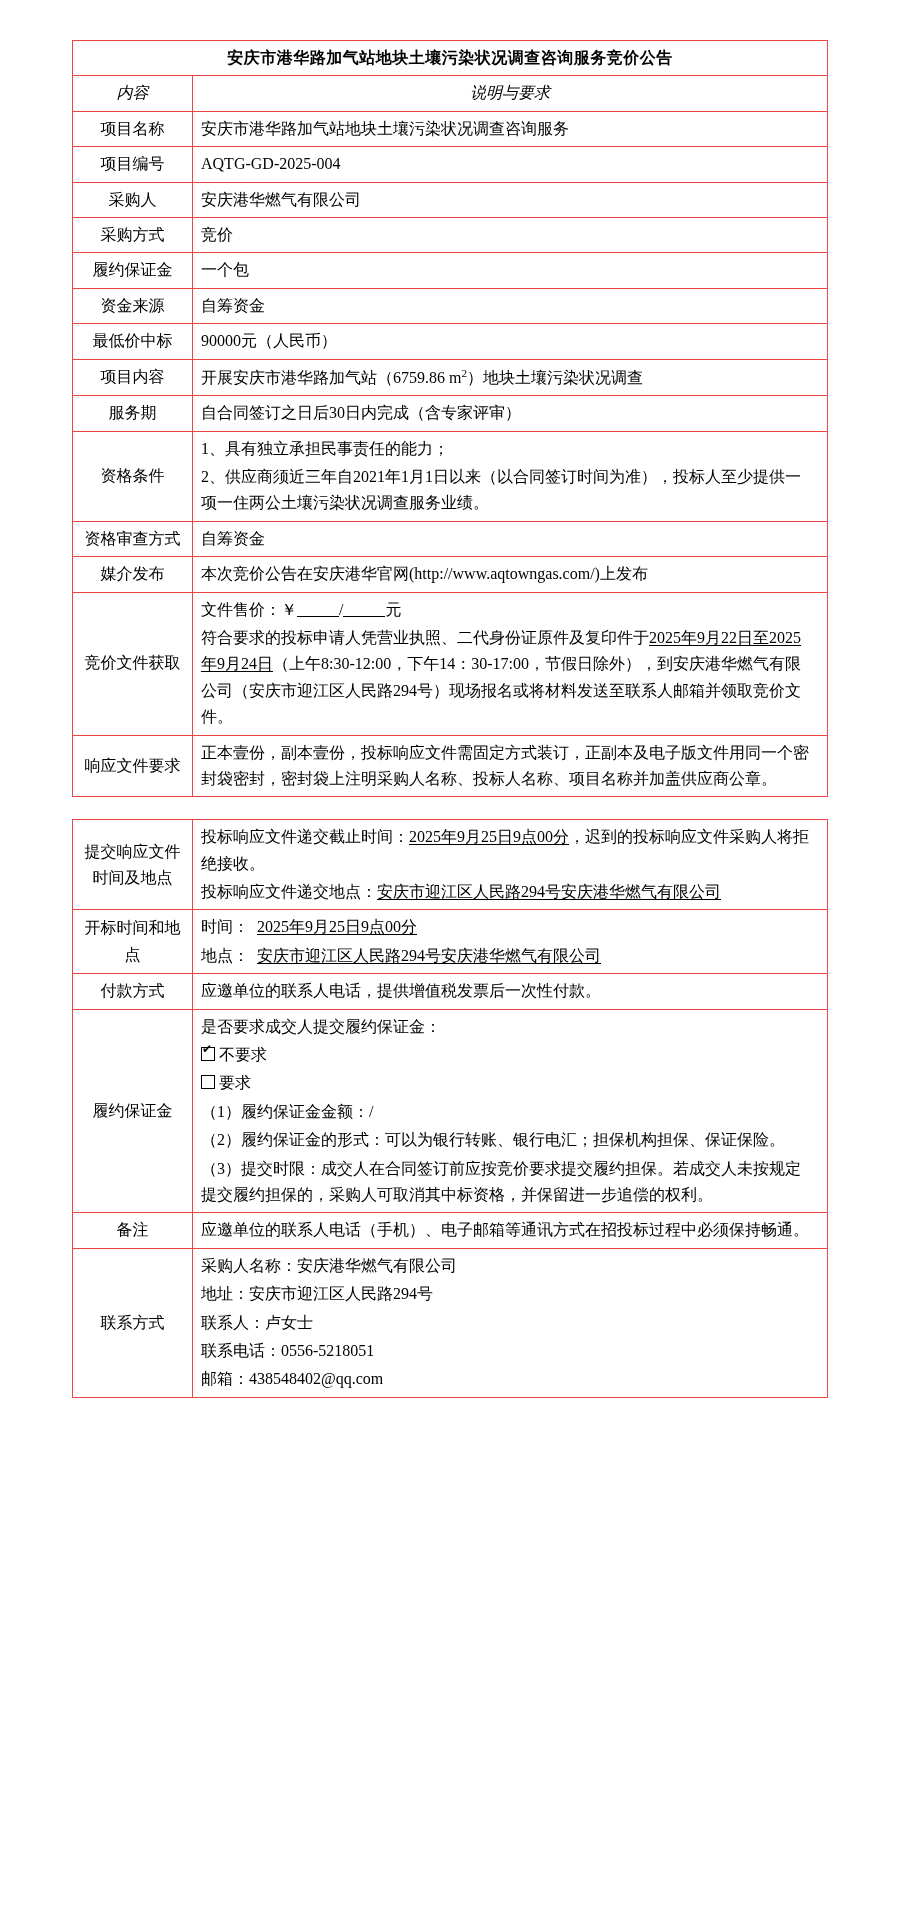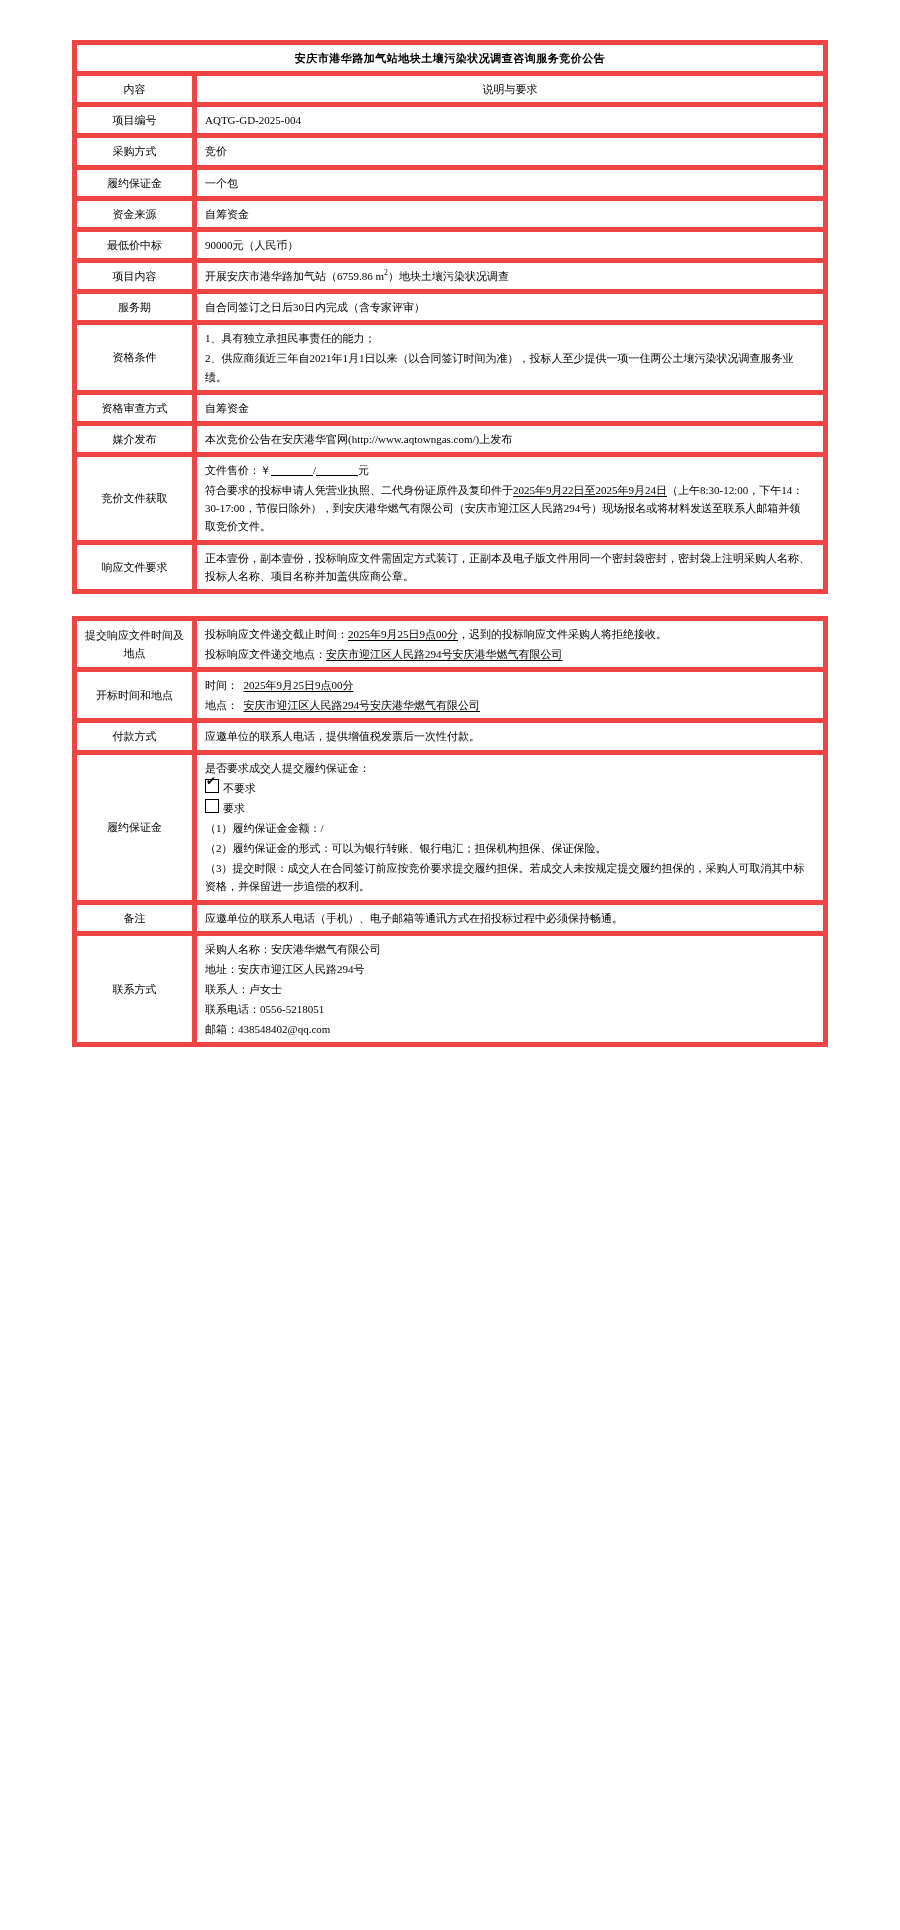--- a/index.html
+++ b/index.html
@@ -17,41 +17,42 @@
     width: 900px;
     box-sizing: border-box;
     padding: 40px 72px 20px 72px;
   }
   table.doc {
     width: 100%;
     border-collapse: collapse;
     table-layout: fixed;
   }
   table.doc td {
-    border: 5px solid #ef4444;
+    border: 1px solid #ef4444;
     vertical-align: middle;
     padding: 4px 8px;
-    font-size: 11px;
+    font-size: 16px;
     line-height: 1.65;
   }
   .title-cell {
     text-align: center;
     font-weight: bold;
     font-size: 16px;
     padding: 12px 8px;
     letter-spacing: 0.5px;
   }
   .col-label {
     width: 120px;
     text-align: center;
     vertical-align: middle;
   }
   .hdr {
     text-align: center;
     font-weight: normal;
+    font-style: italic;
   }
   .val {
     text-align: left;
   }
   .val p {
     margin: 0 4px 2px 0;
   }
   .val p:last-child {
     margin-bottom: 0;
   }
@@ -105,22 +106,30 @@
     <tbody>
       <tr>
         <td class="title-cell" colspan="2">安庆市港华路加气站地块土壤污染状况调查咨询服务竞价公告</td>
       </tr>
       <tr>
         <td class="col-label hdr">内容</td>
         <td class="hdr">说明与要求</td>
       </tr>
 
       <tr>
+        <td class="col-label">项目名称</td>
+        <td class="val">安庆市港华路加气站地块土壤污染状况调查咨询服务</td>
+      </tr>
+      <tr>
         <td class="col-label">项目编号</td>
         <td class="val">AQTG-GD-2025-004</td>
+      </tr>
+      <tr>
+        <td class="col-label">采购人</td>
+        <td class="val">安庆港华燃气有限公司</td>
       </tr>
       <tr>
         <td class="col-label">采购方式</td>
         <td class="val">竞价</td>
       </tr>
       <tr>
         <td class="col-label">履约保证金</td>
         <td class="val">一个包</td>
       </tr>
       <tr>

